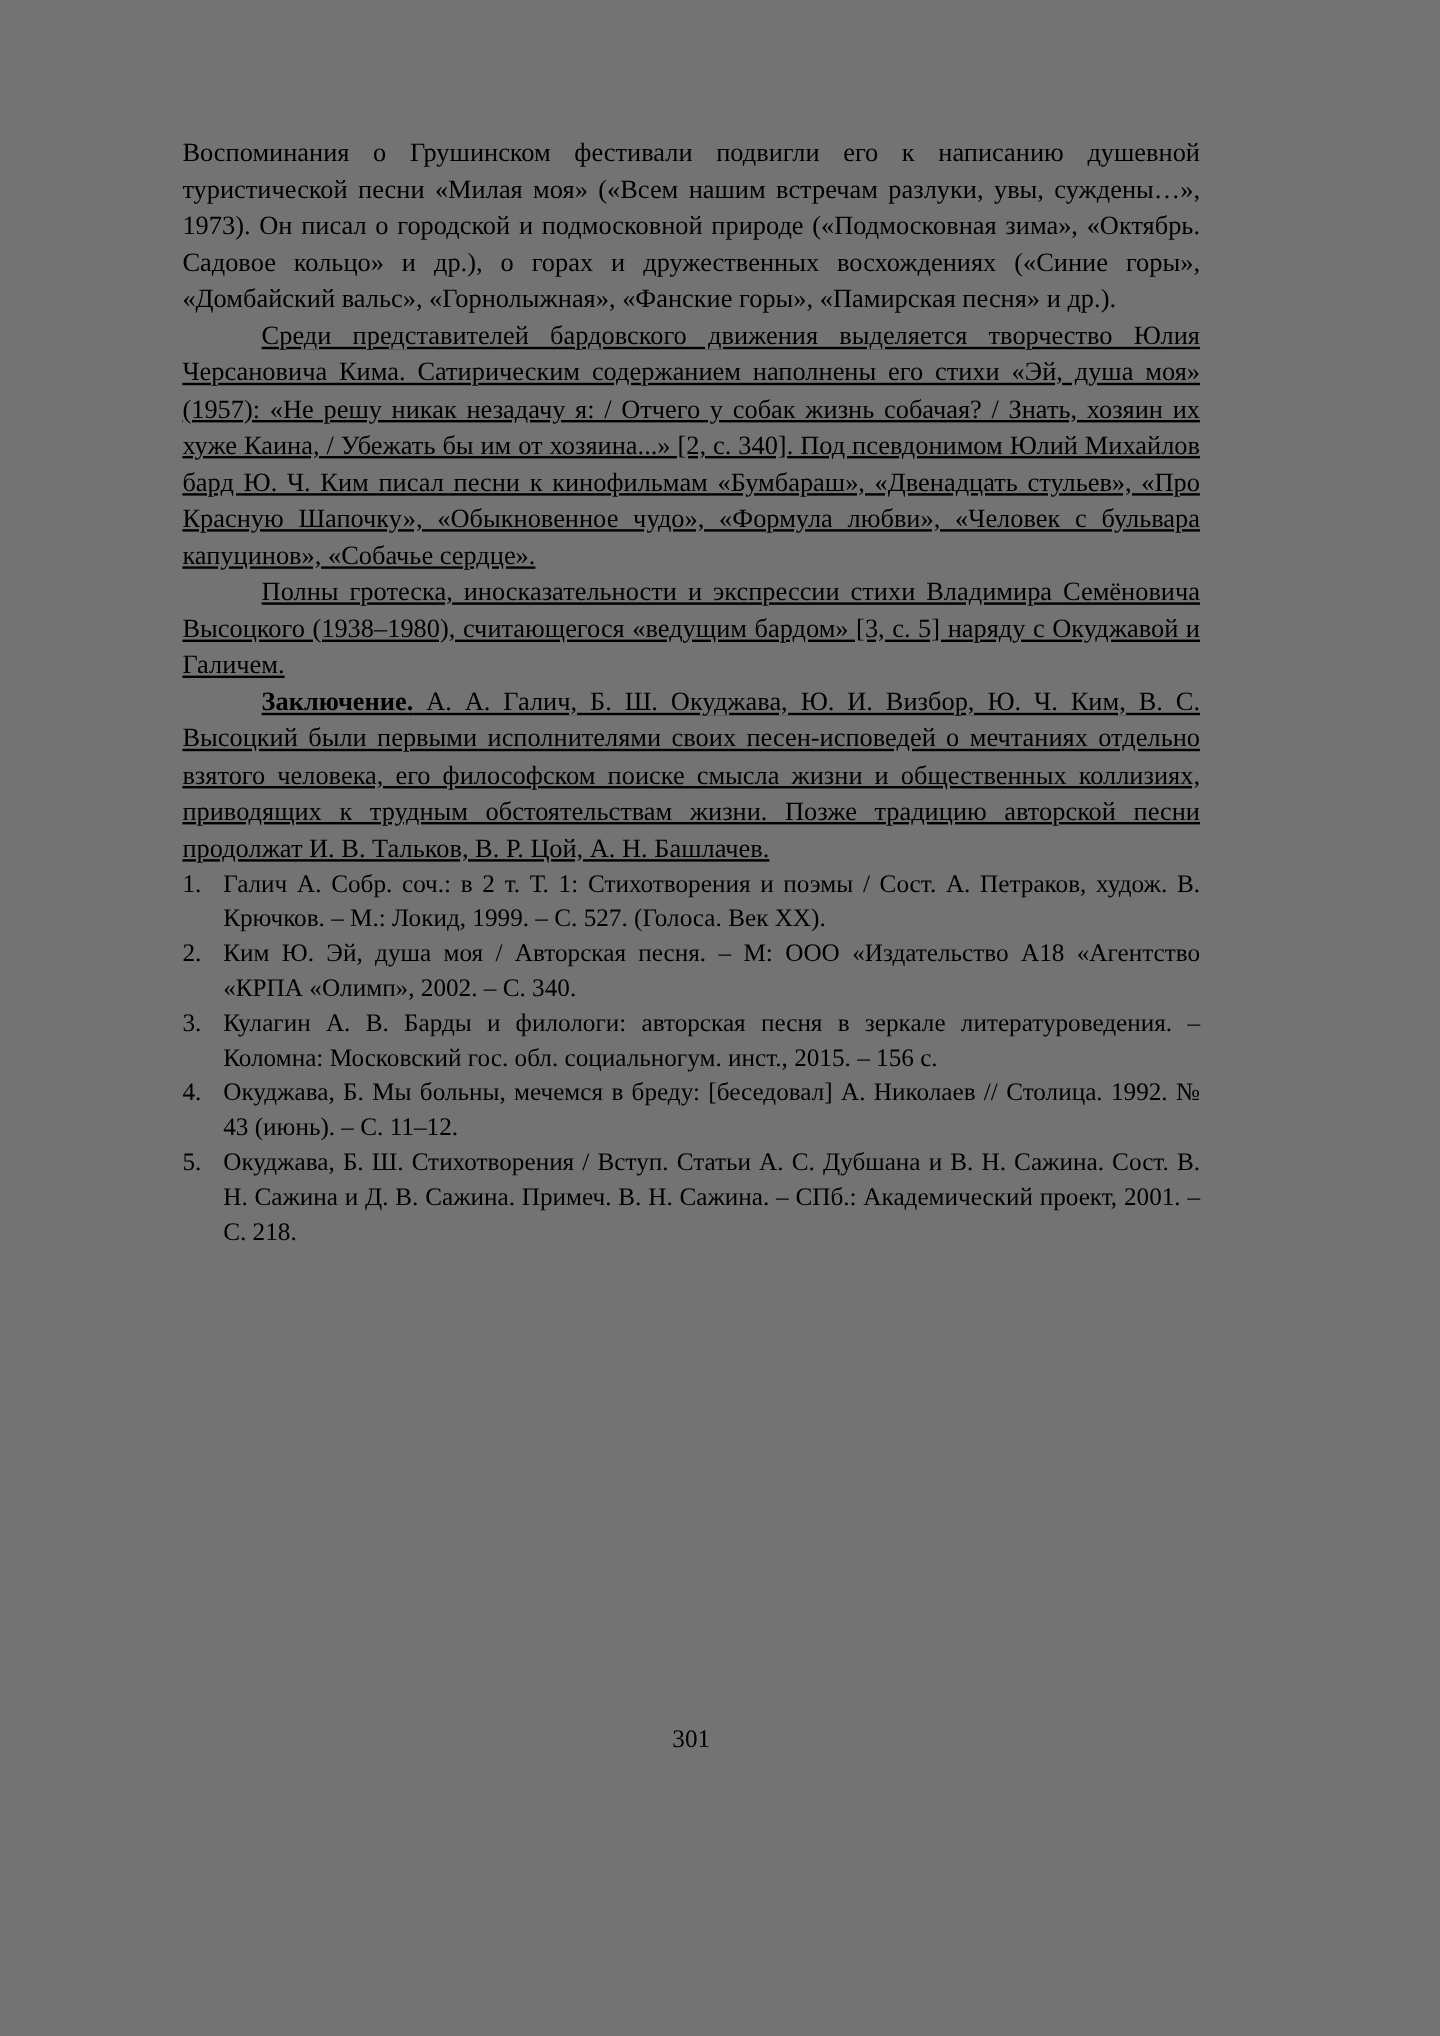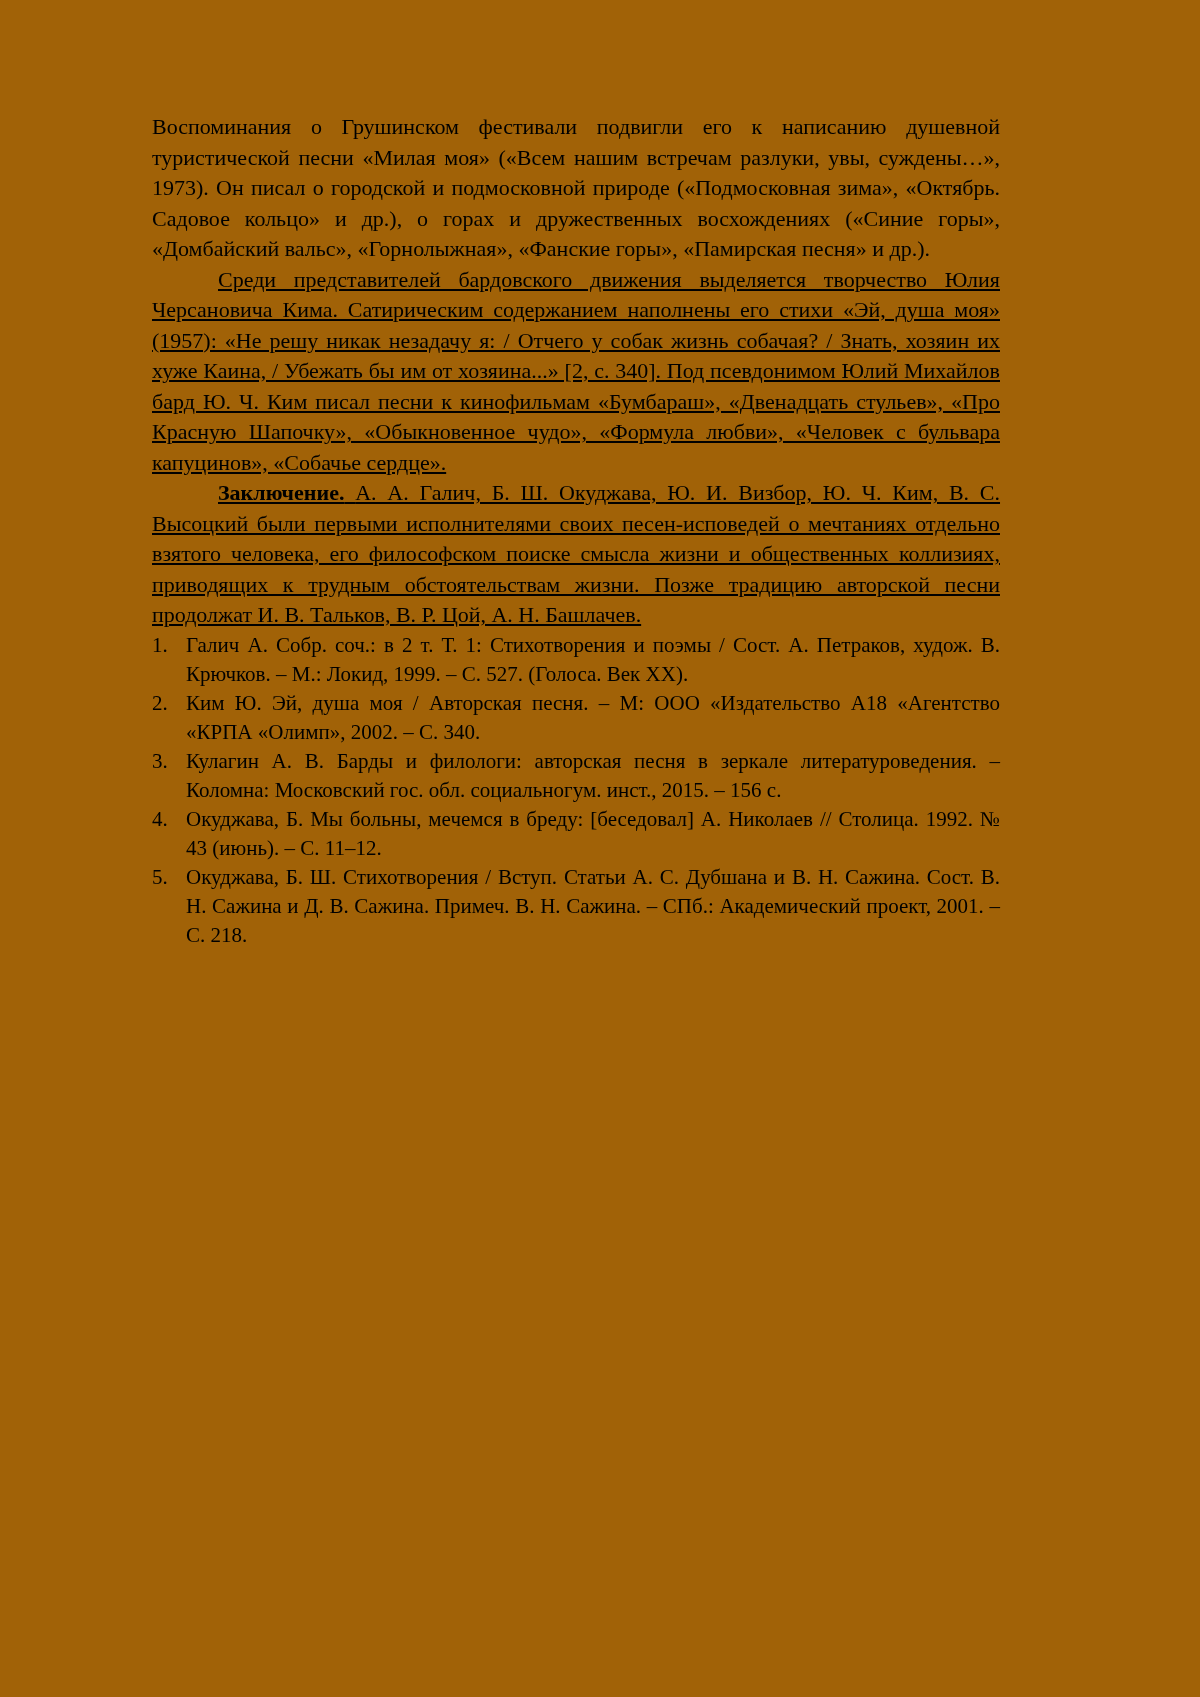--- a/index.html
+++ b/index.html
@@ -4,21 +4,21 @@
 <style>
   html, body {
     margin: 0;
     padding: 0;
     background: #ffffff;
   }
   .page {
     position: relative;
     width: 1200px;
     height: 1697px;
-    background: #a16207;
+    background: #737373;
     color: #000000;
     font-family: "Liberation Serif", serif;
     overflow: hidden;
   }
   .text-block {
     position: absolute;
     left: 152px;
     top: 112px;
     width: 848px;
   }
@@ -69,20 +69,21 @@
 </head>
 <body>
 
 <div class="page">
   <div class="text-block">
 
     <p class="para">Воспоминания о Грушинском фестивали подвигли его к написанию душевной туристической песни «Милая моя» («Всем нашим встречам разлуки, увы, суждены…», 1973). Он писал о городской и подмосковной природе («Подмосковная зима», «Октябрь. Садовое кольцо» и др.), о горах и дружественных восхождениях («Синие горы», «Домбайский вальс», «Горнолыжная», «Фанские горы», «Памирская песня» и др.).</p>
 
     <p class="para indent">Среди представителей бардовского движения выделяется творчество Юлия Черсановича Кима. Сатирическим содержанием наполнены его стихи «Эй, душа моя» (1957): «Не решу никак незадачу я: / Отчего у собак жизнь собачая? / Знать, хозяин их хуже Каина, / Убежать бы им от хозяина...» [2, с. 340]. Под псевдонимом Юлий Михайлов бард Ю. Ч. Ким писал песни к кинофильмам «Бумбараш», «Двенадцать стульев», «Про Красную Шапочку», «Обыкновенное чудо», «Формула любви», «Человек с бульвара капуцинов», «Собачье сердце».</p>
 
+    <p class="para indent">Полны гротеска, иносказательности и экспрессии стихи Владимира Семёновича Высоцкого (1938–1980), считающегося «ведущим бардом» [3, с. 5] наряду с Окуджавой и Галичем.</p>
 
     <p class="para indent"><span class="lead-bold">Заключение.</span> <span>А. А. Галич, Б. Ш. Окуджава, Ю. И. Визбор, Ю. Ч. Ким, В. С. Высоцкий были первыми исполнителями своих песен-исповедей о мечтаниях отдельно взятого человека, его философском поиске смысла жизни и общественных коллизиях, приводящих к трудным обстоятельствам жизни. Позже традицию авторской песни продолжат И. В. Тальков, В. Р. Цой, А. Н. Башлачев.</span></p>
 
 
     <div class="ref-list">
       <div class="ref">
         <span class="ref-num">1.</span>
         <span class="ref-text">Галич А. Собр. соч.: в 2 т. Т. 1: Стихотворения и поэмы / Сост. А. Петраков, худож. В. Крючков. – М.: Локид, 1999. – С. 527. (Голоса. Век XX).</span>
       </div>
       <div class="ref">
@@ -98,13 +99,14 @@
         <span class="ref-text">Окуджава, Б. Мы больны, мечемся в бреду: [беседовал] А. Николаев // Столица. 1992. № 43 (июнь). – С. 11–12.</span>
       </div>
       <div class="ref">
         <span class="ref-num">5.</span>
         <span class="ref-text">Окуджава, Б. Ш. Стихотворения / Вступ. Статьи А. С. Дубшана и В. Н. Сажина. Сост. В. Н. Сажина и Д. В. Сажина. Примеч. В. Н. Сажина. – СПб.: Академический проект, 2001. – С. 218.</span>
       </div>
     </div>
 
   </div>
 
+  <div class="page-number">301</div>
 </div>
 
 </body></html>

